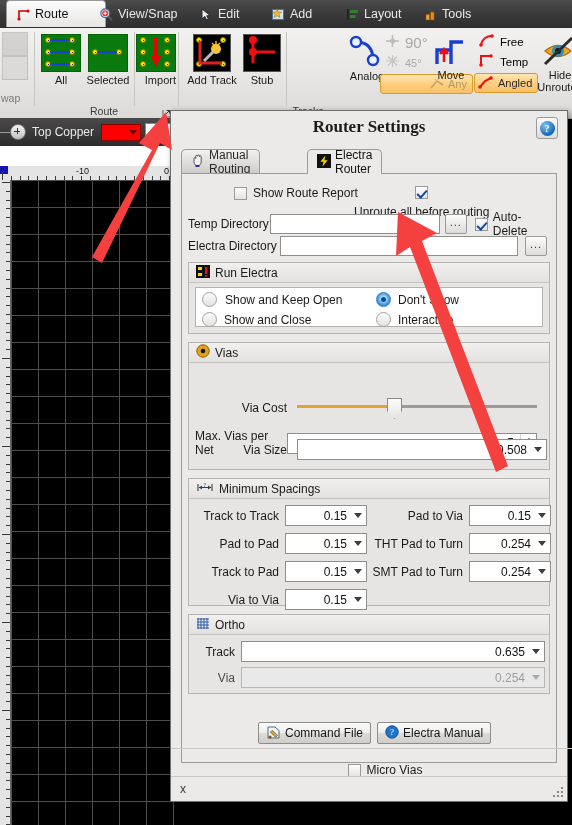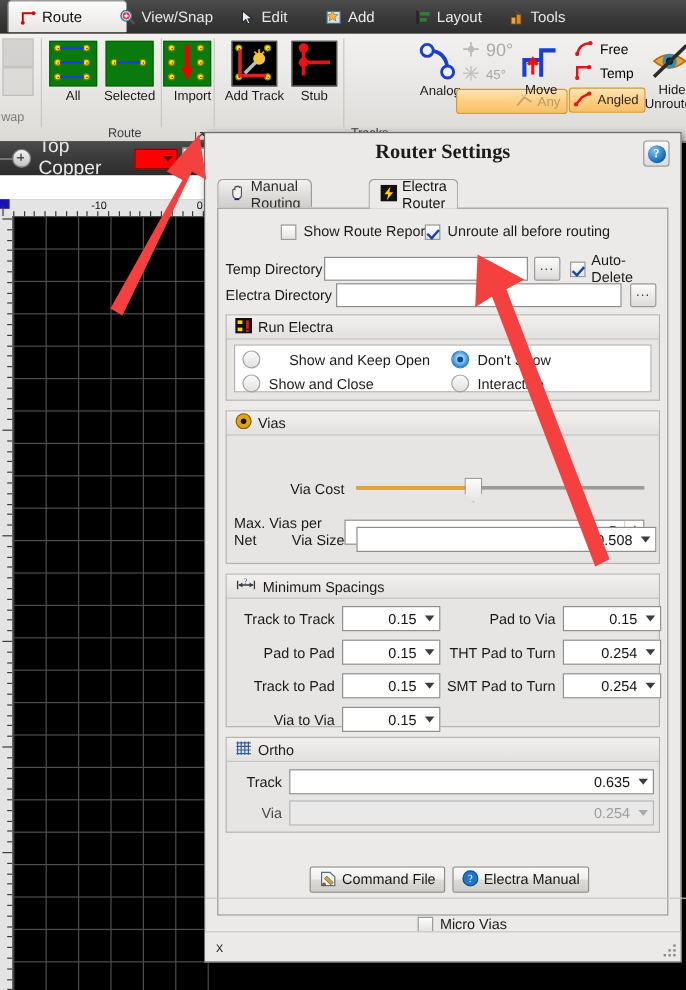--- a/index.html
+++ b/index.html
@@ -60,21 +60,21 @@
     background:linear-gradient(to bottom,#4a4a4a,#2b2b2b);
     display:flex;align-items:center;border-bottom:1px solid #111;
   }
   .plusico{width:14px;height:14px;border-radius:50%;
     background:linear-gradient(to bottom,#f4f4f4,#bfbfbf);border:1px solid #777;
     position:relative;margin-left:10px;flex:0 0 auto;}
   .plusico:before,.plusico:after{content:"";position:absolute;background:#333;}
   .plusico:before{left:3px;top:5.5px;width:6px;height:1.5px;}
   .plusico:after{top:3px;left:5.5px;width:1.5px;height:6px;}
   .dashline{position:absolute;left:0;top:14px;width:12px;height:1px;background:#9a9a9a;}
-  #layername{color:#e9e9e9;font-size:16px;margin-left:6px;}
+  #layername{color:#e9e9e9;font-size:12px;margin-left:6px;}
   #layerswatch{
     margin-left:7px;width:40px;height:17px;background:#fe0000;border:1px solid #8d0000;
     display:flex;align-items:center;justify-content:flex-end;padding-right:3px;box-sizing:border-box;
   }
   #layerswatch .carr{width:0;height:0;border-left:4px solid transparent;border-right:4px solid transparent;border-top:5px solid #6b0000;}
   #layerextra{margin-left:4px;width:24px;height:17px;background:#fff;border:1px solid #8a8a8a;}
   #whitestrip{position:absolute;left:0;top:28px;width:175px;height:20px;background:#fff;border-bottom:1px solid #8c8c8c;}
   #hruler{position:absolute;left:0;top:48px;width:175px;height:14px;background:#e4e4e4;border-bottom:1px solid #6a6a6a;}
   #hruler .tick{position:absolute;bottom:0;width:1px;background:#3a3a3a;}
   #hruler .lab{position:absolute;top:0px;font-size:9px;color:#111;}
@@ -630,21 +630,21 @@
       <span>Electra Router</span>
     </div>
   </div>
 
   <div id="dlg-page">
 
     <div class="row" style="left:52px;top:12px;gap:6px;">
       <span class="chk"></span>
       <span class="lbl">Show Route Report</span>
     </div>
-    <div class="row" style="left:172px;top:12px;gap:6px;">
+    <div class="row" style="left:172px;top:12px;gap:6px;flex-direction:column;">
       <span class="chk on"></span>
       <span class="lbl">Unroute all before routing</span>
     </div>
 
     <div class="row" style="left:6px;top:36px;">
       <span class="lbl" style="width:82px;">Temp Directory</span>
       <input class="tfield" style="width: 170px;" value="">
       <span class="btn-dots" style="margin-left:5px;">...</span>
       <span class="chk on" style="margin-left:8px;"></span>
       <span class="lbl" style="margin-left:5px;">Auto-Delete</span>
@@ -663,21 +663,21 @@
               <rect width="14" height="13" fill="#111"></rect>
               <rect x="2" y="2" width="4" height="3" fill="#ffd400"></rect>
               <rect x="2" y="8" width="4" height="3" fill="#ffd400"></rect>
               <rect x="9" y="2" width="2.4" height="7" fill="#e11"></rect>
               <rect x="9" y="10" width="2.4" height="1.6" fill="#e11"></rect>
             </svg>
         </span>
         <span>Run Electra</span>
       </div>
       <div class="gbox-body inner-white">
-        <div class="row" style="left:6px;top:4px;gap:24px;">
+        <div class="row" style="left:6px;top:4px;gap:8px;">
           <span class="radio"></span>
           <span class="lbl">Show and Keep Open</span>
         </div>
         <div class="row" style="left:180px;top:4px;gap:7px;">
           <span class="radio on"></span>
           <span class="lbl">Don't Show</span>
         </div>
         <div class="row" style="left:6px;top:24px;gap:7px;">
           <span class="radio"></span>
           <span class="lbl">Show and Close</span>

